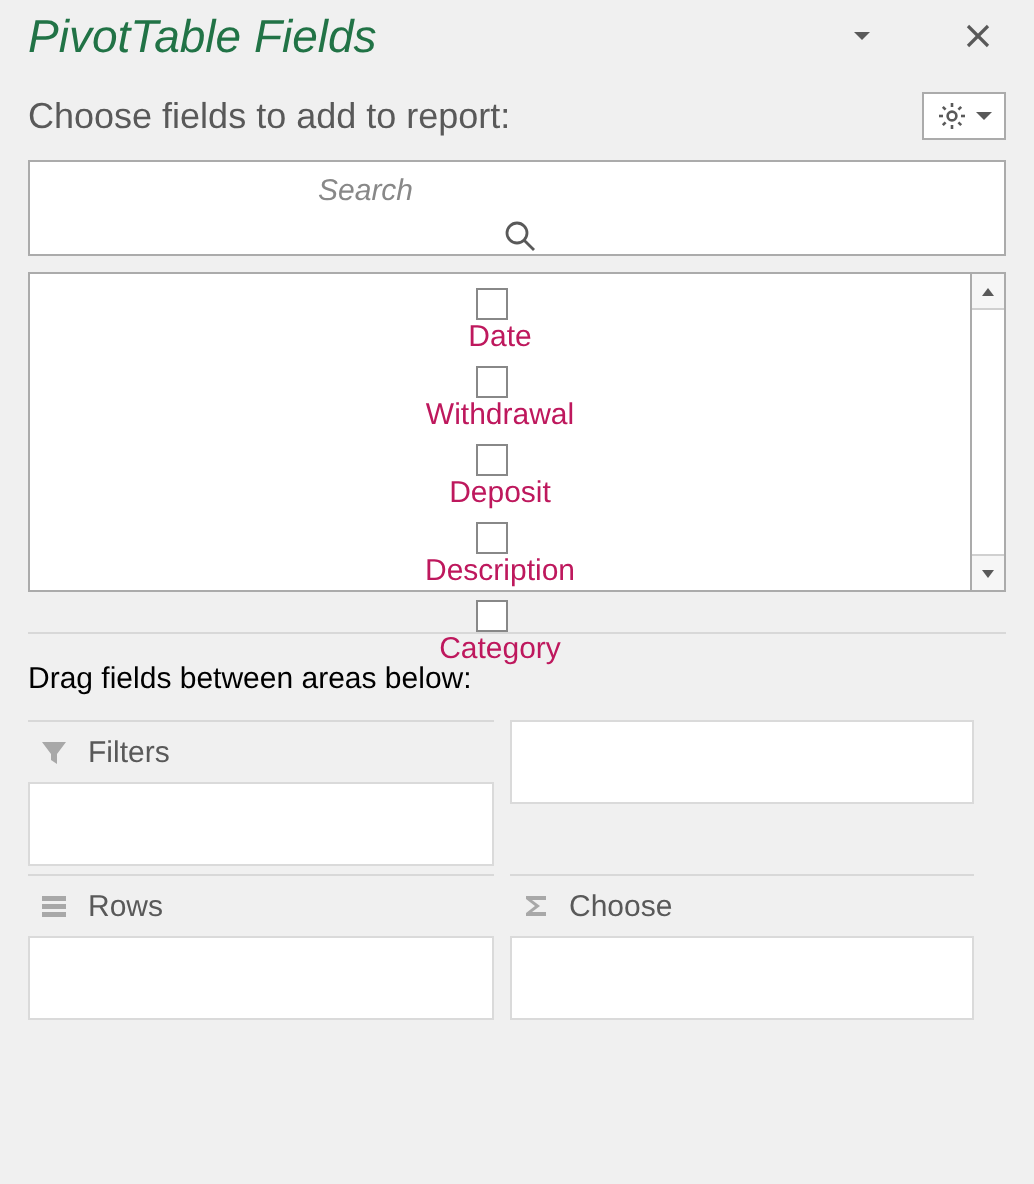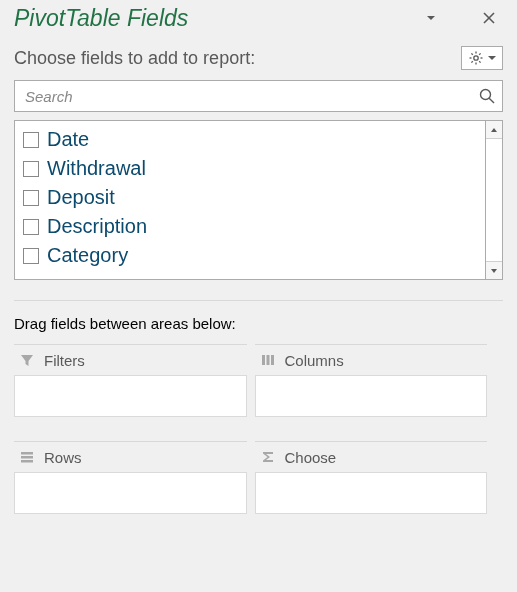--- a/index.html
+++ b/index.html
@@ -58,24 +58,25 @@
       display: flex;
       align-items: center;
       gap: 4px;
       cursor: pointer;
       color: #595959;
     }
     .searchbox {
       margin: 2px 14px 8px 14px;
       border: 1px solid #ababab;
       background: #fff;
-      height: 32px;
+      height: 48px;
       display: flex;
       align-items: center;
       padding: 0 6px 0 8px;
+      flex-direction: column;
     }
     .searchinput {
       flex: 1;
       border: none;
       outline: none;
       font-size: 15px;
       color: #595959;
       font-style: italic;
       background: transparent;
       font-family: inherit;
@@ -94,23 +95,24 @@
       border: 1px solid #ababab;
       border-right: none;
       background: #fff;
       height: 160px;
       padding: 4px 0;
     }
     .field-item {
       display: flex;
       align-items: center;
       padding: 3px 8px;
-      font-size: 20px;
-      color: #0c4a6e;
+      font-size: 15px;
+      color: #be185d;
       cursor: pointer;
+      flex-direction: column;
     }
     .field-item .cb {
       width: 16px;
       height: 16px;
       border: 1px solid #888;
       margin-right: 8px;
       background: #fff;
     }
     .scrollbar {
       width: 18px;
@@ -135,21 +137,21 @@
       border-top: 1px solid #d8d8d8;
     }
     .drag-label {
       padding: 14px 14px 12px 14px;
       font-size: 15px;
       color: #000000;
     }
     .areas {
       display: grid;
       grid-template-columns: 1fr 1fr;
-      gap: 24px 8px;
+      gap: 4px 8px;
       padding: 0 30px 14px 14px;
     }
     .area {
       display: flex;
       flex-direction: column;
     }
     .area-header {
       display: flex;
       align-items: center;
       gap: 8px;
@@ -279,30 +281,20 @@
           <svg width="16" height="16" viewBox="0 0 16 16">
               <polygon points="2,3 14,3 9.5,9 9.5,14 6.5,12 6.5,9" fill="#a8a8a8"></polygon>
             </svg>
         </span>
         <span>Filters</span>
       </div>
       <div class="area-box"></div>
     </div>
 
     <div class="area">
-      <div class="area-header">
-        <span class="area-icon">
-          <svg width="16" height="16" viewBox="0 0 16 16">
-              <rect x="2" y="3" width="3" height="10" fill="#a8a8a8"></rect>
-              <rect x="6.5" y="3" width="3" height="10" fill="#a8a8a8"></rect>
-              <rect x="11" y="3" width="3" height="10" fill="#a8a8a8"></rect>
-            </svg>
-        </span>
-        <span>Columns</span>
-      </div>
       <div class="area-box"></div>
     </div>
 
     <div class="area">
       <div class="area-header">
         <span class="area-icon">
           <svg width="16" height="16" viewBox="0 0 16 16">
               <rect x="2" y="3" width="12" height="2.5" fill="#a8a8a8"></rect>
               <rect x="2" y="7" width="12" height="2.5" fill="#a8a8a8"></rect>
               <rect x="2" y="11" width="12" height="2.5" fill="#a8a8a8"></rect>

